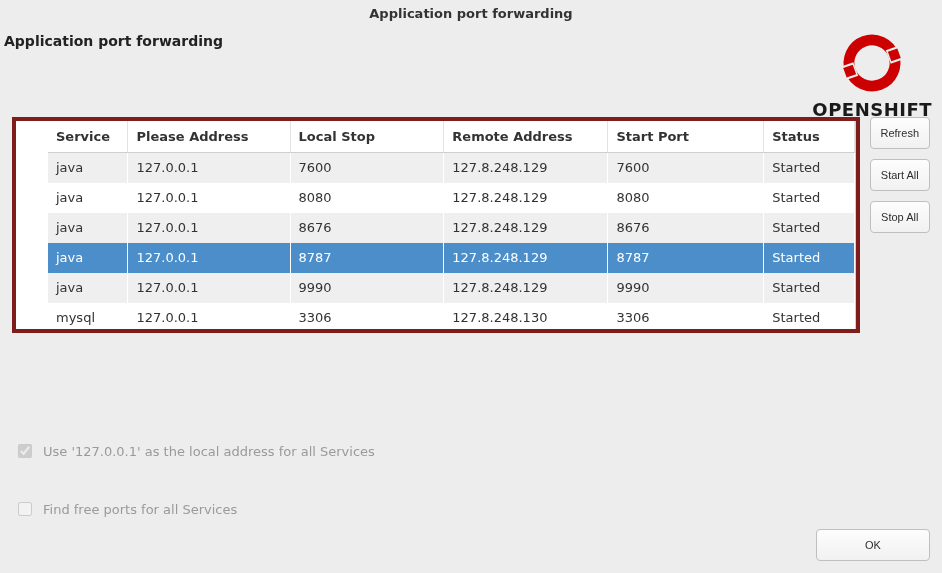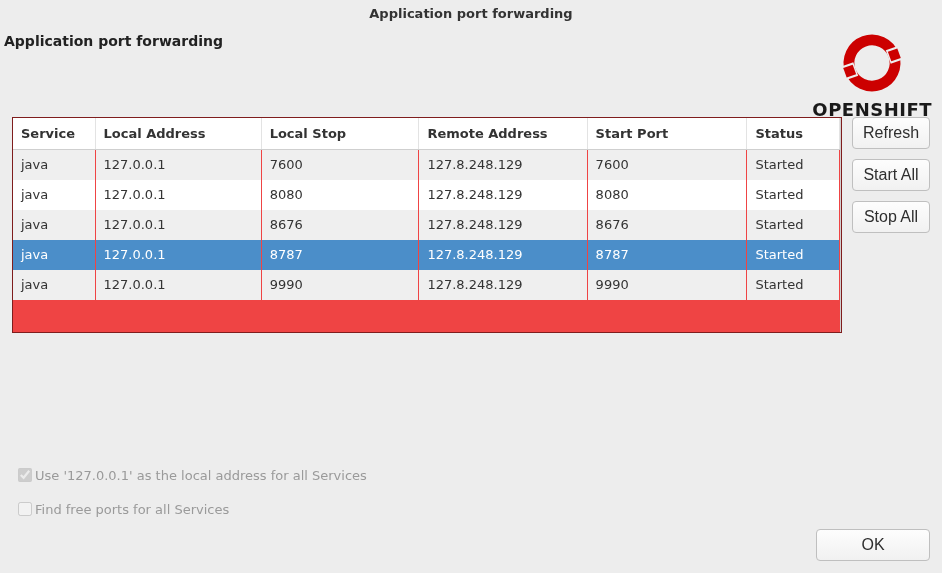--- a/index.html
+++ b/index.html
@@ -53,25 +53,26 @@
     color: #1a1a1a;
   }
   .body-area {
     flex: 1 1 auto;
     padding: 0 12px 0 12px;
     display: flex;
     gap: 10px;
   }
   .table-pane {
     flex: 1 1 auto;
-    border: 1px solid #7f1d1d;
-    background: #ef4444;
+    border: 4px solid #7f1d1d;
+    background: #ffffff;
     height: 216px;
     display: flex;
     overflow: hidden;
+    padding-left: 32px;
   }
   .table-wrap {
     flex: 1 1 auto;
     overflow: hidden;
   }
   table {
     width: 100%;
     border-collapse: collapse;
     table-layout: fixed;
     font-size: 13px;
@@ -127,37 +128,39 @@
     width: 114px;
     display: flex;
     flex-direction: column;
     gap: 10px;
   }
   button.std {
     height: 32px;
     border: 1px solid #bfbfbf;
     border-radius: 4px;
     background: linear-gradient(#fdfdfd, #f1f1f1);
-    font-size: 16px;
+    font-size: 11px;
     color: #2e2e2e;
     cursor: pointer;
     padding: 0 10px;
   }
 
   .checks {
     padding: 14px 14px 0 14px;
     display: flex;
     flex-direction: column;
     gap: 14px;
     color: #999;
     font-size: 13px;
   }
   .check-row {
     display: flex;
     align-items: center;
+    gap: 8px;
+    margin-top: 24px;
   }
   .check-row input[type=checkbox] {
     width: 14px; height: 14px;
     accent-color: #888;
   }
   .check-row.disabled label { color: #9a9a9a; }
 
   .footer {
     padding: 10px 12px 12px 12px;
     display: flex;
@@ -199,21 +202,21 @@
             <col class="col-service">
               <col class="col-laddr">
               <col class="col-lport">
             <col class="col-raddr">
               <col class="col-rport">
               <col class="col-status">
           </colgroup>
           <thead>
             <tr>
               <th>Service</th>
-              <th>Local Address</th>
+              <th>Please Address</th>
               <th>Local Stop</th>
               <th>Remote Address</th>
               <th>Start Port</th>
               <th>Status</th>
             </tr>
           </thead>
           <tbody id="tbody">
               <tr class="even">
                 <td>java</td>
                 <td>127.0.0.1</td>
@@ -247,20 +250,28 @@
                 <td>Started</td>
               </tr>
               <tr class="even">
                 <td>java</td>
                 <td>127.0.0.1</td>
                 <td>9990</td>
                 <td>127.8.248.129</td>
                 <td>9990</td>
                 <td>Started</td>
               </tr>
+              <tr class="odd">
+                <td>mysql</td>
+                <td>127.0.0.1</td>
+                <td>3306</td>
+                <td>127.8.248.130</td>
+                <td>3306</td>
+                <td>Started</td>
+              </tr>
             </tbody>
         </table>
       </div>
       <div class="vscroll">
         <div class="vscroll-thumb"></div>
       </div>
     </div>
 
     <div class="side-buttons">
       <button class="std">Refresh</button>

